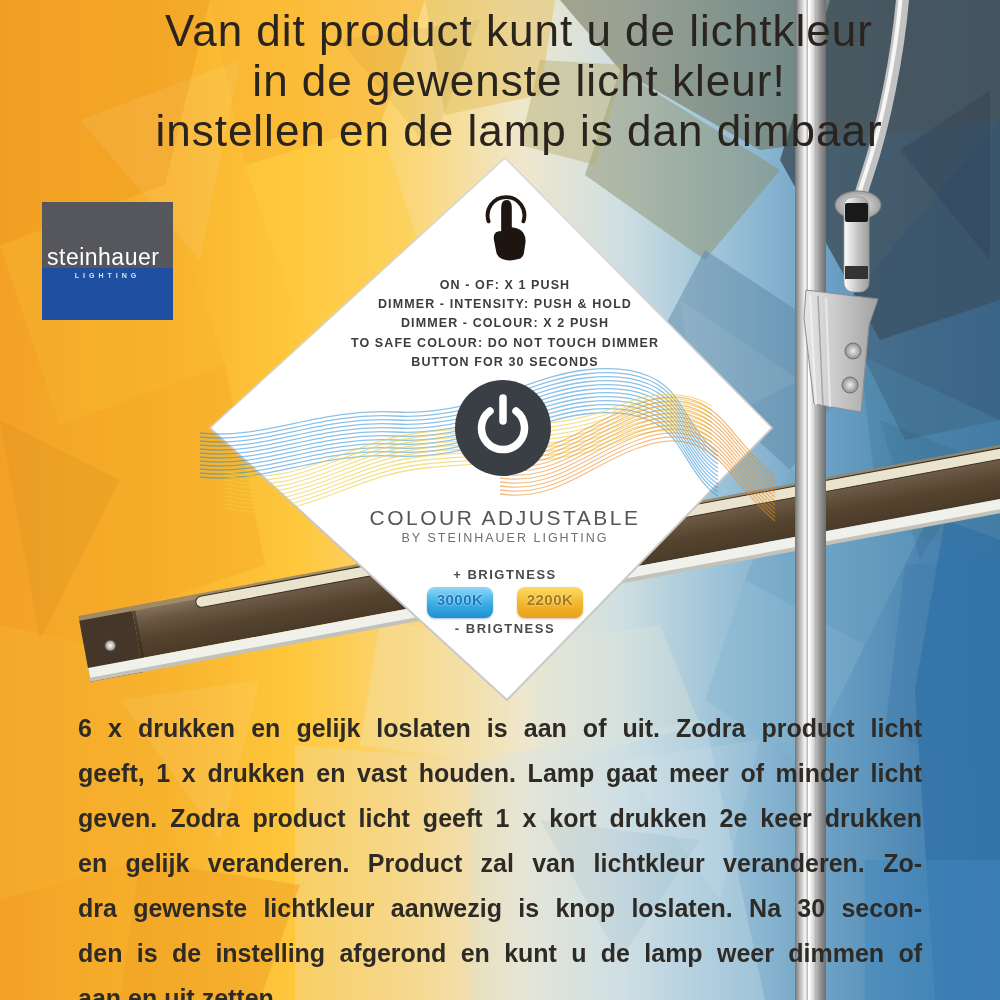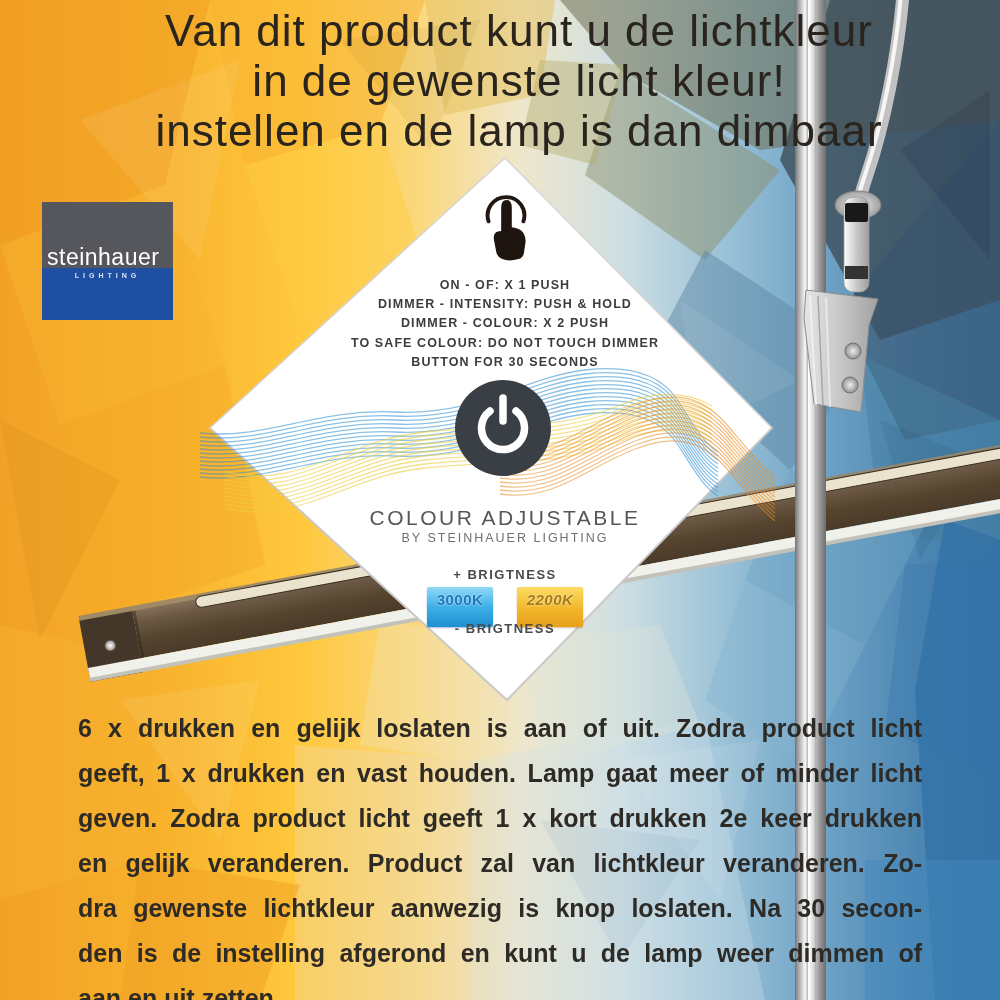--- a/index.html
+++ b/index.html
@@ -27,25 +27,25 @@
   .logo .name{position:absolute;left:5px;top:42px;font-size:23px;letter-spacing:.5px;color:#ffffff;font-weight:400;}
   .logo .tag{position:absolute;left:0;top:70px;width:131px;text-align:center;font-size:7px;letter-spacing:4px;color:#d9e3f4;font-weight:700;}
   
   .card-text{position:absolute;z-index:25;text-align:center;color:#3a3a3a;}
   .instr{left:0;top:276px;width:1010px;font-size:12.5px;line-height:19.2px;font-weight:700;letter-spacing:1.1px;color:#3c3c3c;}
   .card-title{left:0;top:506px;width:1010px;font-size:21px;letter-spacing:2.5px;color:#55565a;font-weight:400;}
   .card-sub{left:0;top:531px;width:1010px;font-size:12.5px;letter-spacing:2px;color:#6e6f72;font-weight:400;}
   .bri{left:0;width:1010px;font-size:13px;letter-spacing:1.5px;font-weight:700;color:#4a4b4e;}
   .bri.plus{top:567px;} .bri.minus{top:621px;}
   .pills{position:absolute;left:505px;top:587px;transform:translateX(-50%);display:flex;gap:24px;z-index:25;}
-  .pill{width:66px;height:40px;border-radius:2px;line-height:26px;text-align:center;
+  .pill{width:66px;height:31px;border-radius:8px;line-height:26px;text-align:center;
         font-size:15px;font-weight:700;letter-spacing:.5px;
         text-shadow:0 0 2px rgba(255,255,255,.9);}
   .pill.cool{background:linear-gradient(180deg,#8fd9f7 0%,#3fb0e6 50%,#1e8fd0 100%);color:#1b78be;box-shadow:0 1px 2px rgba(0,60,120,.35);}
-  .pill.warm{background:linear-gradient(180deg,#fbdc62 0%,#f2b62b 55%,#e9a01c 100%);color:#a87a12;box-shadow:0 1px 2px rgba(120,80,0,.35);font-style:italic;}
+  .pill.warm{background:linear-gradient(180deg,#fbdc62 0%,#f2b62b 55%,#e9a01c 100%);color:#a87a12;box-shadow:0 1px 2px rgba(120,80,0,.35);}
   .icon-abs{position:absolute;z-index:25;}
 </style>
 </head>
 <body>
 
 <div class="stage">
 
   <svg class="gfx" width="1000" height="1000" viewBox="0 0 1000 1000">
     <defs>
       <linearGradient id="bgGrad" x1="0" y1="0" x2="1" y2="0">

